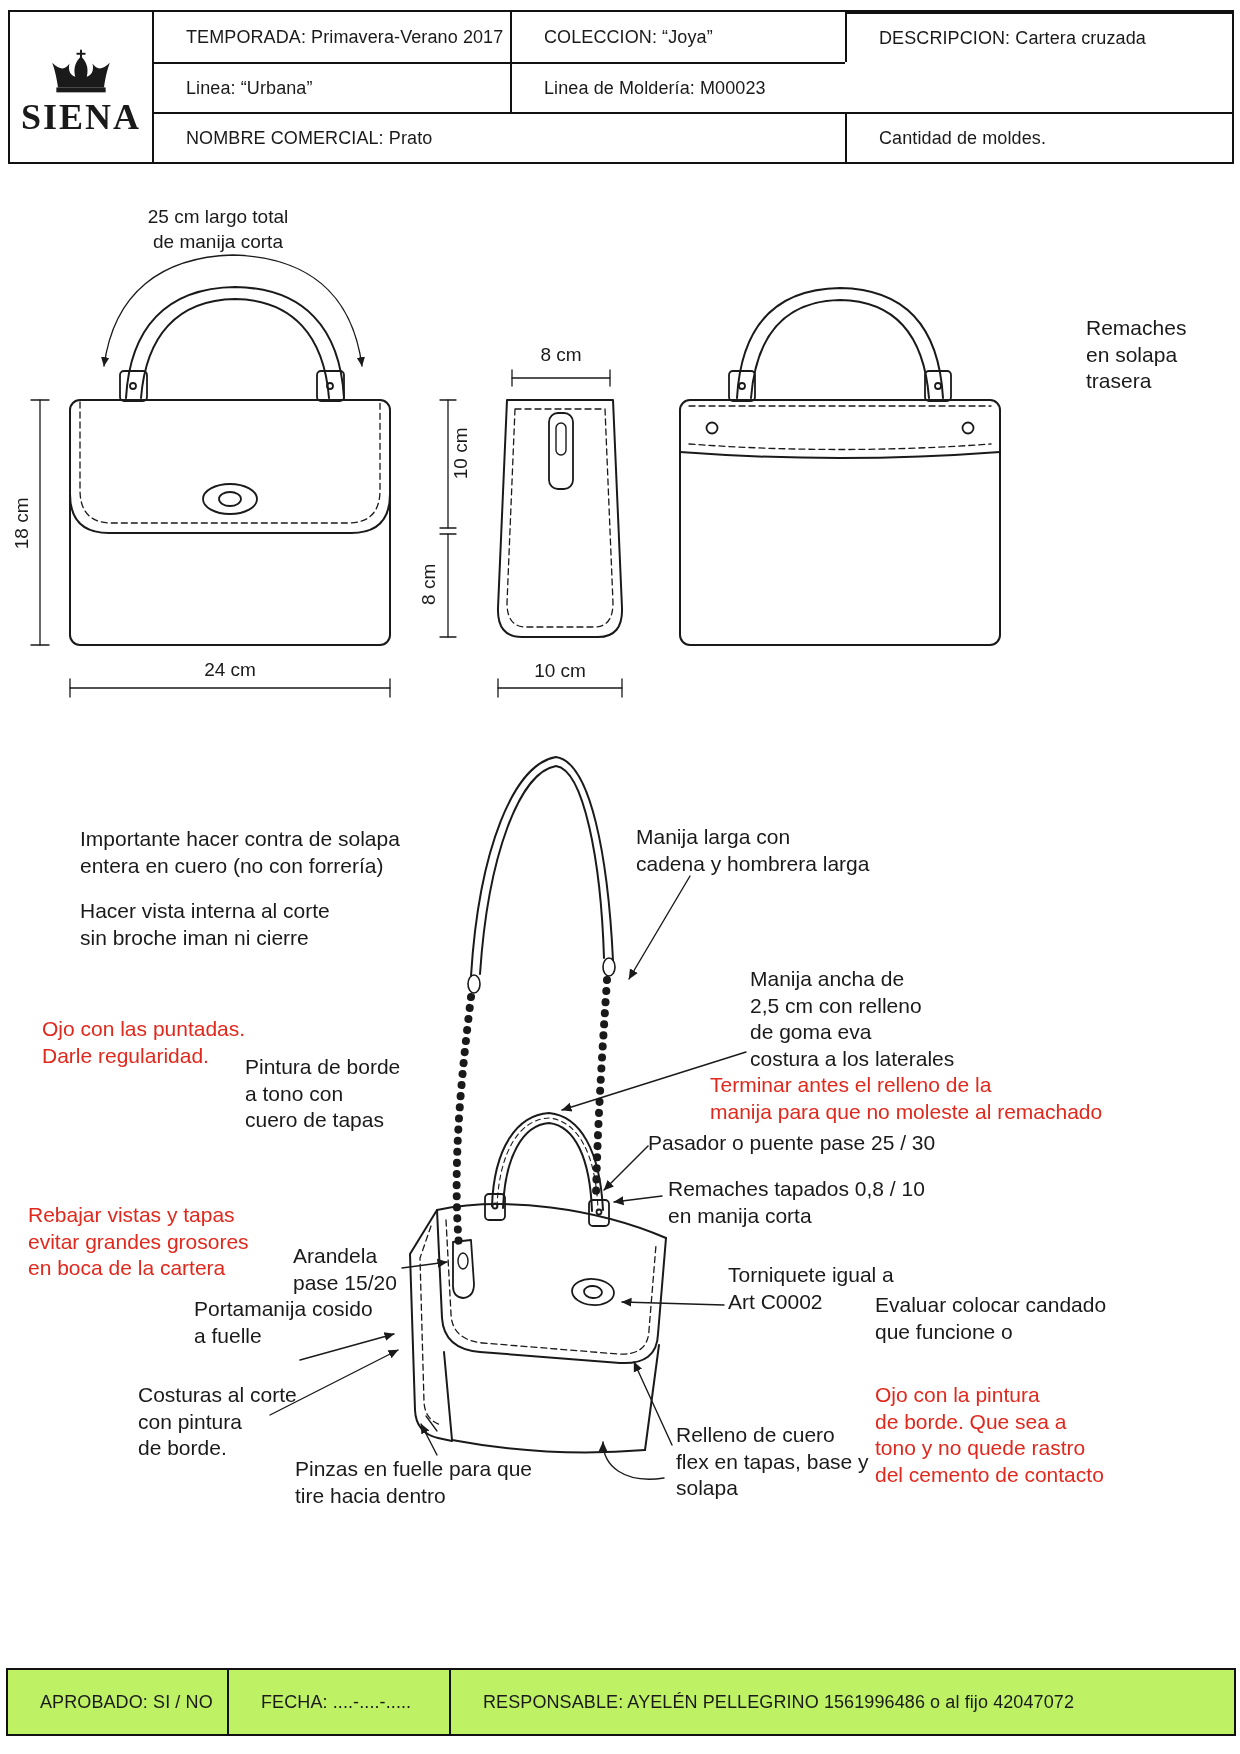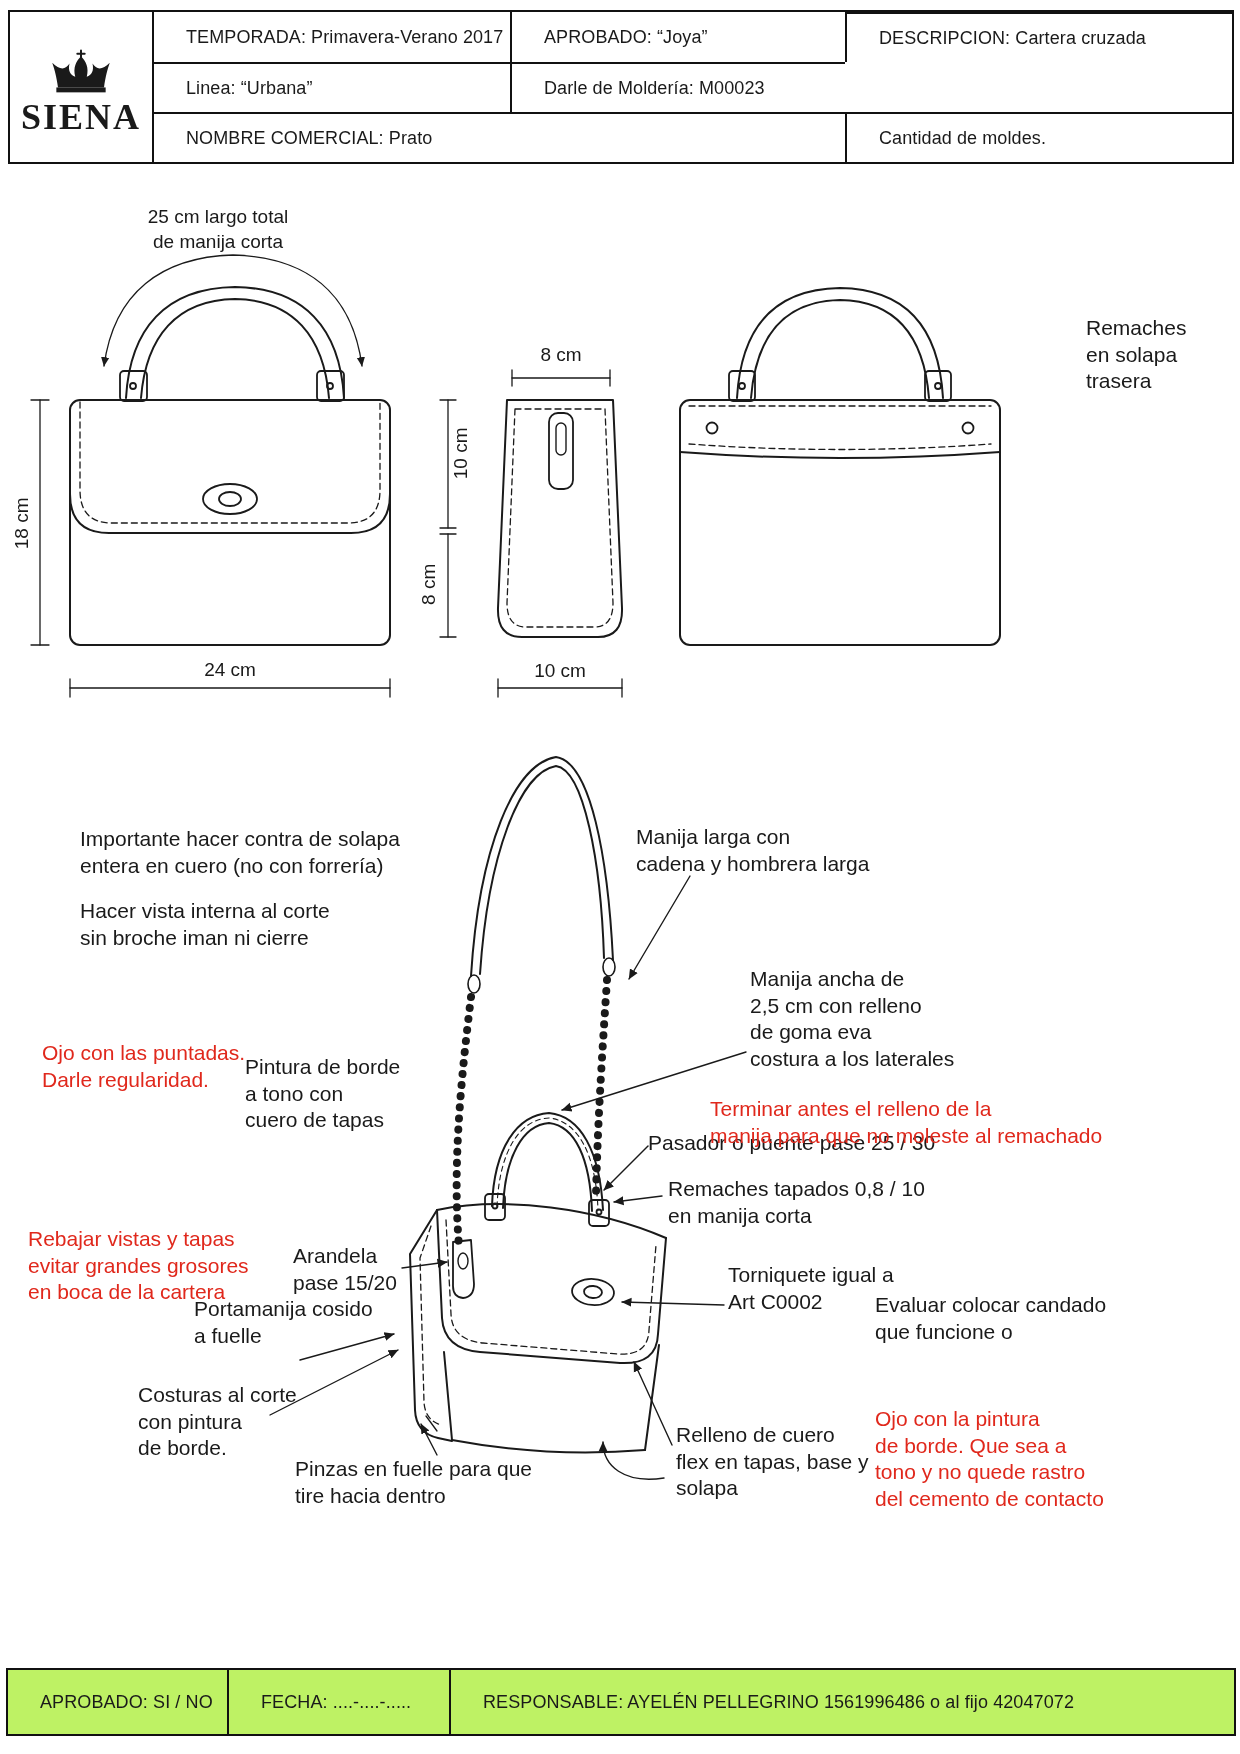--- a/index.html
+++ b/index.html
@@ -23,21 +23,21 @@
   .brand{font-family:"Liberation Serif", serif; font-weight:bold; font-size:36px; letter-spacing:2px; margin-top:2px;}
   .ft{
     position:absolute; left:6px; top:1668px; width:1226px; z-index:2;
     display:grid; grid-template-columns:219px 222px 1fr; grid-auto-rows:64px;
     border:2.5px solid #111; background:#bef264;
   }
   .ft .hc{font-size:18px;}
 
   
   .note{position:absolute; z-index:3; font-size:21px; line-height:1.27; white-space:pre-line; color:#1a1a1a;}
-  .red{color:#e0281c;margin-top:24px;}
+  .red{color:#e0281c;}
   .dim{position:absolute; z-index:3; font-size:19px; text-align:center; white-space:pre-line; line-height:1.3;}
   .rot{transform:rotate(-90deg);}
 </style>
 </head>
 <body>
 
 <div class="page">
 
   <svg class="art" width="1240" height="1754" viewBox="0 0 1240 1754" aria-hidden="true">
     <defs>
@@ -170,24 +170,24 @@
       <svg width="66" height="46" viewBox="0 0 80 56" aria-hidden="true">
         <g stroke="#1a1a1a" stroke-width="2.4" fill="none" stroke-linecap="round">
           <path d="M40,3 v9 M35.5,7 h9"></path>
         </g>
         <path d="M12,48 C10,34 8,27 5,18 C14,27 21,27 26,19 C24,28 27,33 33,35 C30,24 34,16 40,10 C46,16 50,24 47,35 C53,33 56,28 54,19 C59,27 66,27 75,18 C72,27 70,34 68,48 Z" fill="#1a1a1a"></path>
         <rect x="10" y="48" width="60" height="6" fill="#1a1a1a"></rect>
       </svg>
       <div class="brand">SIENA</div>
     </div>
     <div class="hc bl">TEMPORADA: Primavera-Verano 2017</div>
-    <div class="hc bl">APROBADO: “Joya”</div>
+    <div class="hc bl">COLECCION: “Joya”</div>
     <div class="hc bl bt">DESCRIPCION:  Cartera cruzada</div>
     <div class="hc bl bt">Linea: “Urbana”</div>
-    <div class="hc bl bt">Darle de Moldería: M00023</div>
+    <div class="hc bl bt">Linea de Moldería: M00023</div>
     <div class="hc bl bt" style="grid-column:2/4;">NOMBRE COMERCIAL: Prato</div>
     <div class="hc bl bt">Cantidad de moldes.</div>
   </div>
 
   <div class="dim" style="left:103px; top:205px; width:230px;">25 cm largo total
 de manija corta</div>
   <div class="dim rot" style="left:-13px; top:511px; width:70px;">18 cm</div>
   <div class="dim" style="left:170px; top:658px; width:120px;">24 cm</div>
   <div class="dim" style="left:501px; top:343px; width:120px;">8 cm</div>
   <div class="dim rot" style="left:426px; top:441px; width:70px;">10 cm</div>

